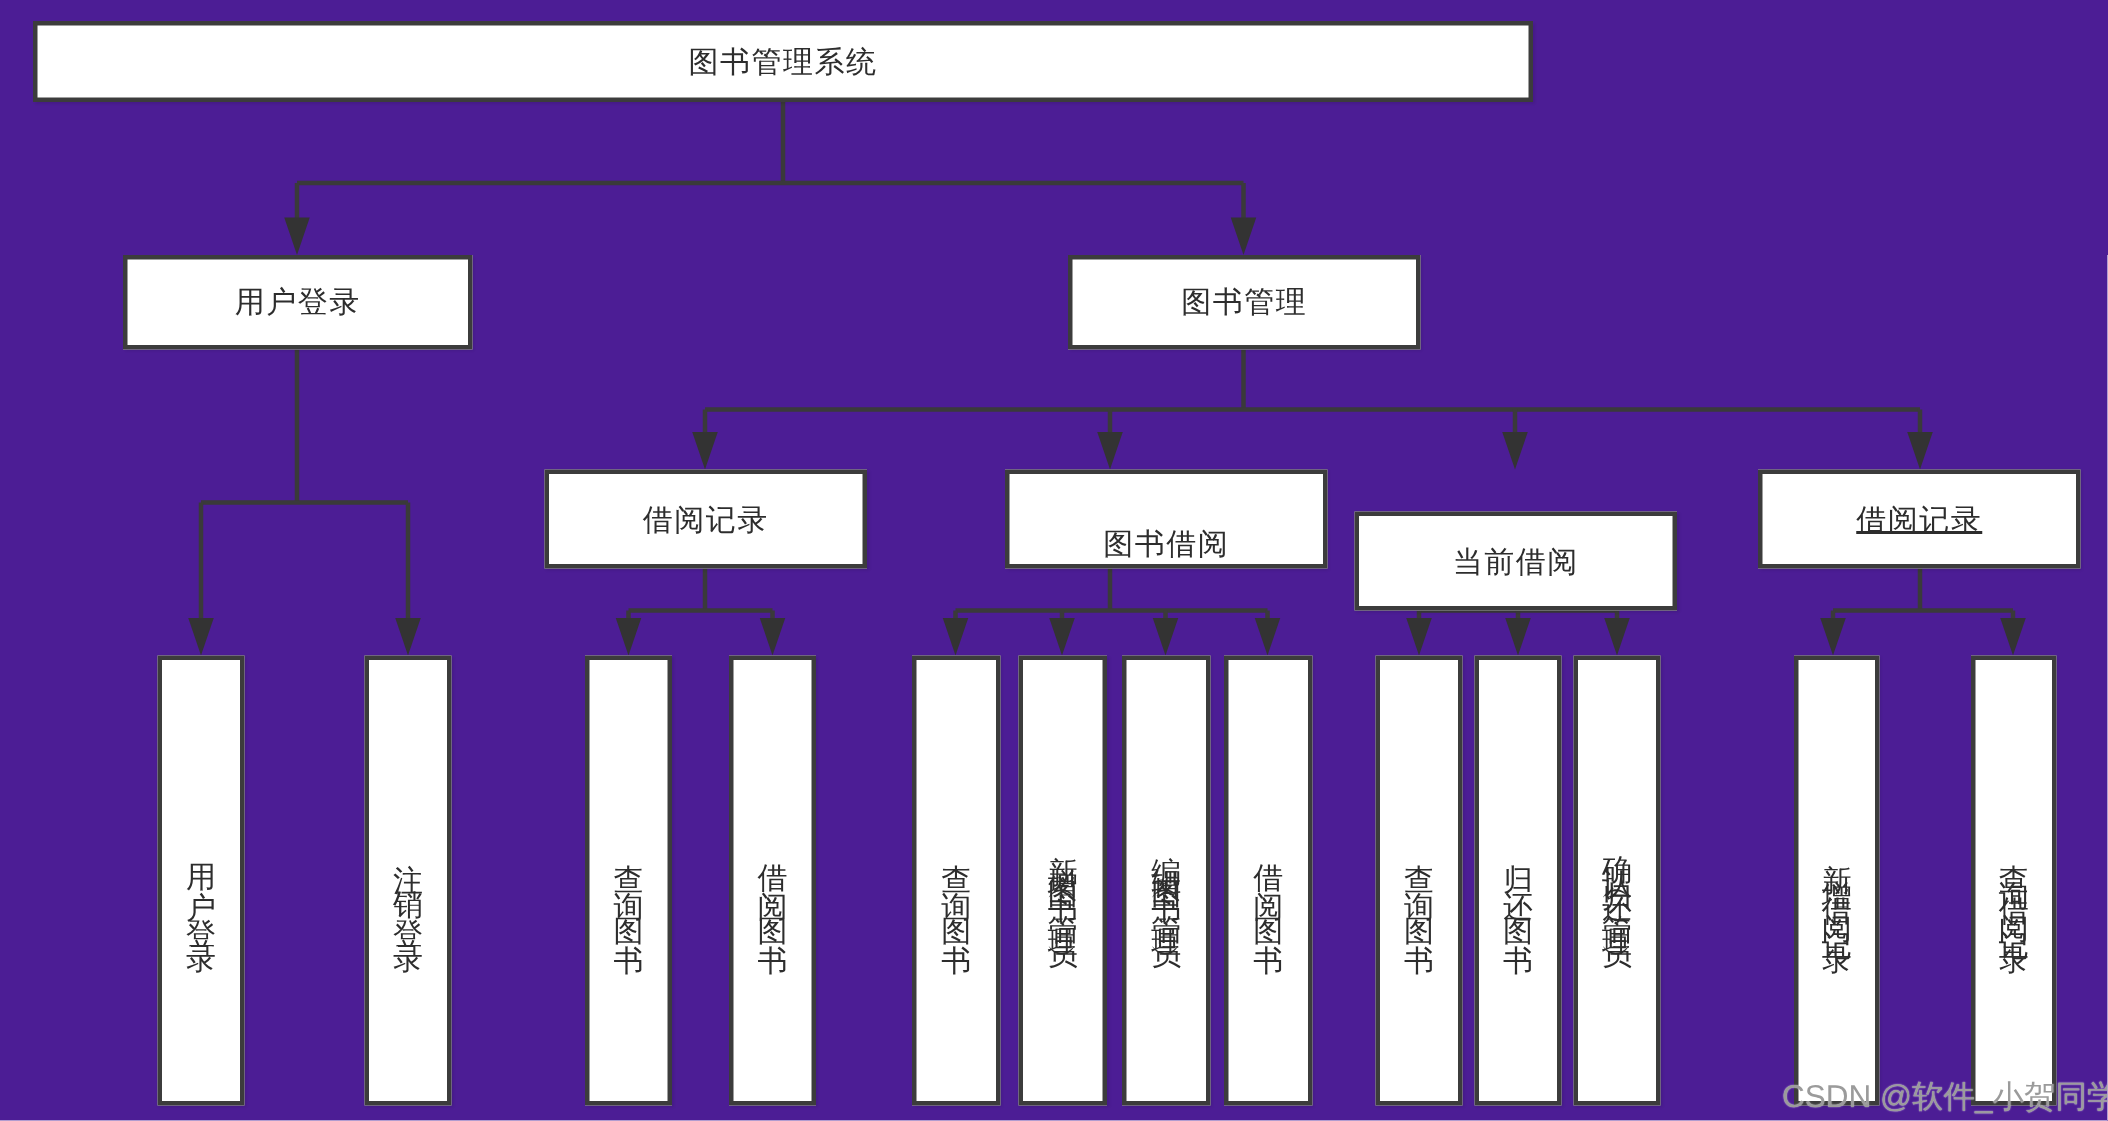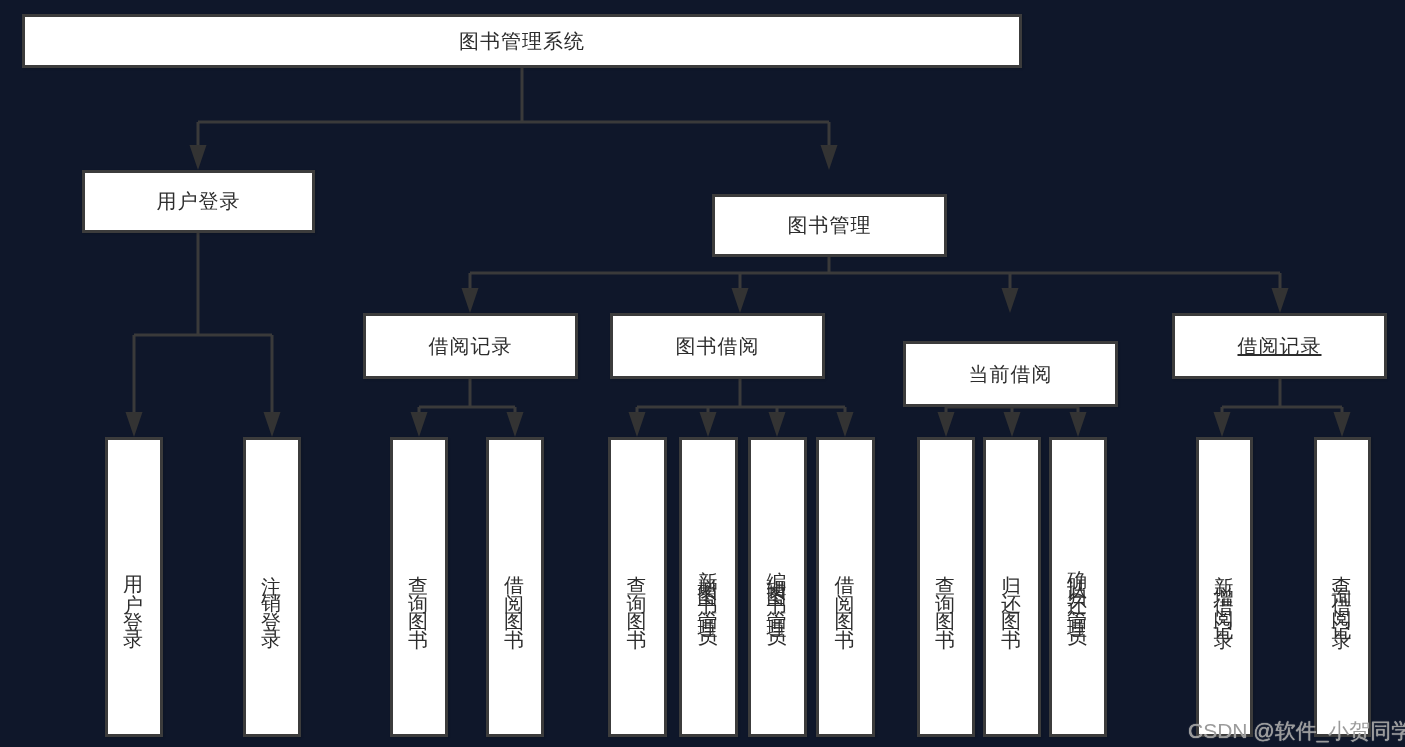--- a/index.html
+++ b/index.html
@@ -5,21 +5,21 @@
   html, body {
     margin: 0;
     padding: 0;
     background: #ffffff;
     font-family: "Liberation Sans", "DejaVu Sans", sans-serif;
   }
   .stage {
     position: relative;
     width: 1405px;
     height: 747px;
-    background: #0f172a;
+    background: #4c1d95;
     overflow: hidden;
   }
   svg.wires {
     position: absolute;
     left: 0; top: 0;
     width: 1405px; height: 747px;
   }
   .box {
     position: absolute;
     box-sizing: border-box;
@@ -128,28 +128,28 @@
     </g>
   </svg>
 
   <div class="box h" style="left:22px; top:14px; width:1000px; height:54px;">
     <span>图书管理系统</span>
   </div>
 
   <div class="box h" style="left:82px; top:170px; width:233px; height:63px;">
     <span>用户登录</span>
   </div>
-  <div class="box h" style="left:712px; top:170px; width:235px; height:63px;margin-top:24px;">
+  <div class="box h" style="left:712px; top:170px; width:235px; height:63px;">
     <span>图书管理</span>
   </div>
 
   <div class="box h" style="left:363px; top:313px; width:215px; height:66px;">
     <span>借阅记录</span>
   </div>
-  <div class="box h" style="left:610px; top:313px; width:215px; height:66px;">
+  <div class="box h" style="left:670px; top:313px; width:215px; height:66px;align-items:flex-end;">
     <span>图书借阅</span>
   </div>
   <div class="box h" style="left:903px; top:313px; width:215px; height:66px;margin-top:28px;">
     <span>当前借阅</span>
   </div>
   <div class="box h" style="left:1172px; top:313px; width:215px; height:66px;text-decoration:underline;">
     <span>借阅记录</span>
   </div>
 
   <div class="box v sp4" style="left:105px; top:437px; width:58px; height:300px;">

